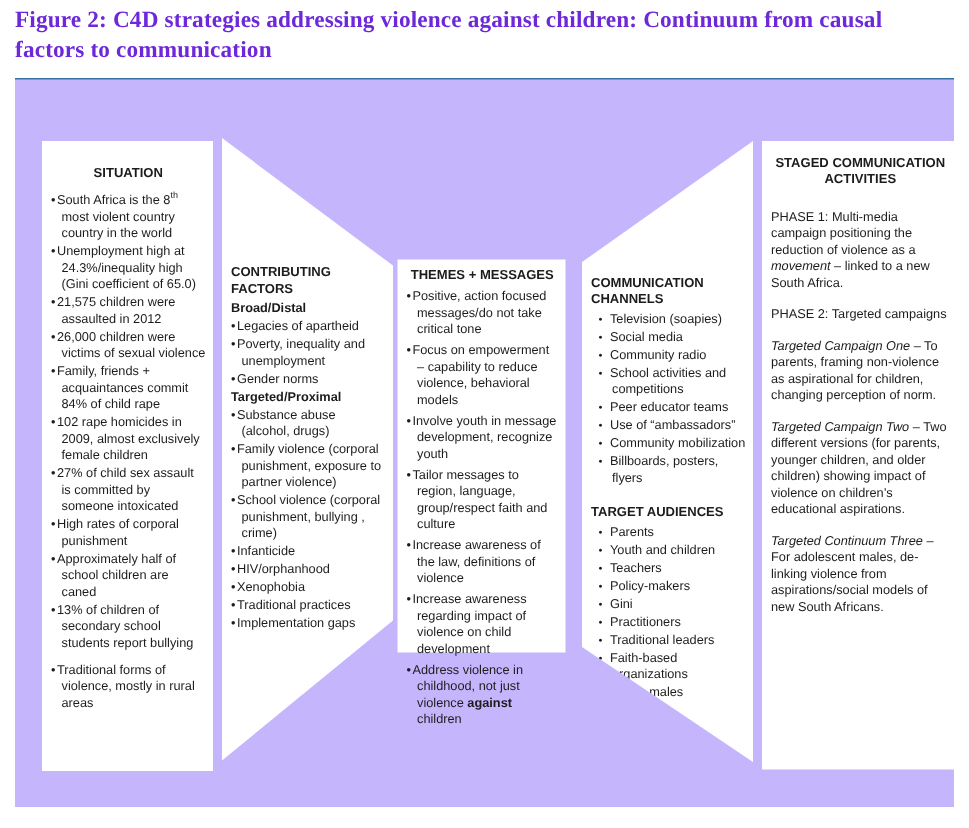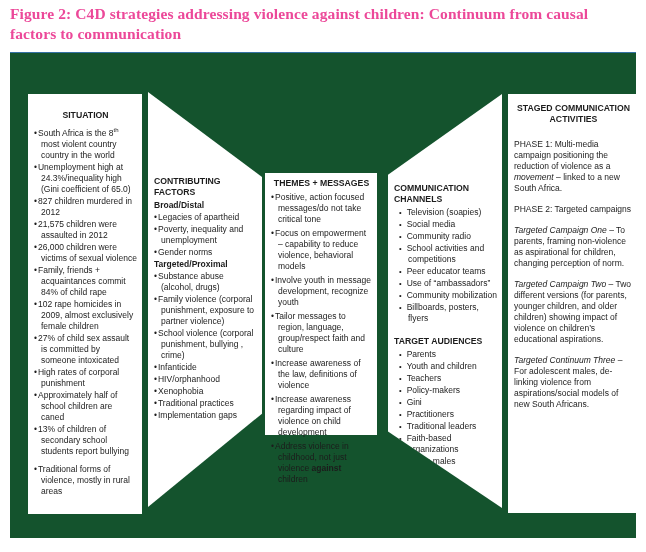--- a/index.html
+++ b/index.html
@@ -4,26 +4,26 @@
 <style>
   html,body{margin:0;padding:0;background:#ffffff;}
   body{
     width:646px;height:552px;position:relative;overflow:hidden;
     font-family:"Liberation Sans","DejaVu Sans",sans-serif;
     -webkit-font-smoothing:antialiased;
   }
   .fig-title{
     position:absolute;left:10px;top:4px;width:628px;
     font-family:"Liberation Serif","DejaVu Serif",serif;
-    font-weight:bold;font-size:15.5px;line-height:1.32;color:#ec4899;
+    font-weight:bold;font-size:15.5px;line-height:1.32;color:#6d28d9;
     letter-spacing:0.1px;
   }
   .panel{
     position:absolute;left:10px;top:52px;width:626px;height:485px;
-    background:#14532d;border-top:1px solid #3571a5;
+    background:#c4b5fd;border-top:1px solid #3571a5;
   }
   .col{
     position:absolute;background:#ffffff;color:#1c1c1c;
     font-size:8.5px;line-height:11px;
   }
   .col-inner{padding:5px 5px 5px 6px;}
   .hdr{font-weight:bold;font-size:8.7px;}
   .hdr.center{text-align:center;}
   .subhdr{font-weight:bold;margin-top:1px;}
   
@@ -63,21 +63,20 @@
 
 <div class="fig-title">Figure 2: C4D strategies addressing violence against children: Continuum from causal factors to communication</div>
 
 <div class="panel">
 
   <div class="col col1">
     <div class="col-inner">
       <div class="hdr center">SITUATION</div>
       <div class="li"><span>South Africa is the 8</span><sup>th</sup><span> most violent country country in the world</span></div>
       <div class="li">Unemployment high at 24.3%/inequality high (Gini coefficient of 65.0)</div>
-      <div class="li">827 children murdered in 2012</div>
       <div class="li">21,575 children were assaulted in 2012</div>
       <div class="li">26,000 children were victims of sexual violence</div>
       <div class="li">Family, friends + acquaintances commit 84% of child rape</div>
       <div class="li">102 rape homicides in 2009, almost exclusively female children</div>
       <div class="li">27% of child sex assault is committed by someone intoxicated</div>
       <div class="li">High rates of corporal punishment</div>
       <div class="li">Approximately half of school children are caned</div>
       <div class="li">13% of children of secondary school students report bullying</div>
       <div class="li sp">Traditional forms of violence, mostly in rural areas</div>
     </div>

